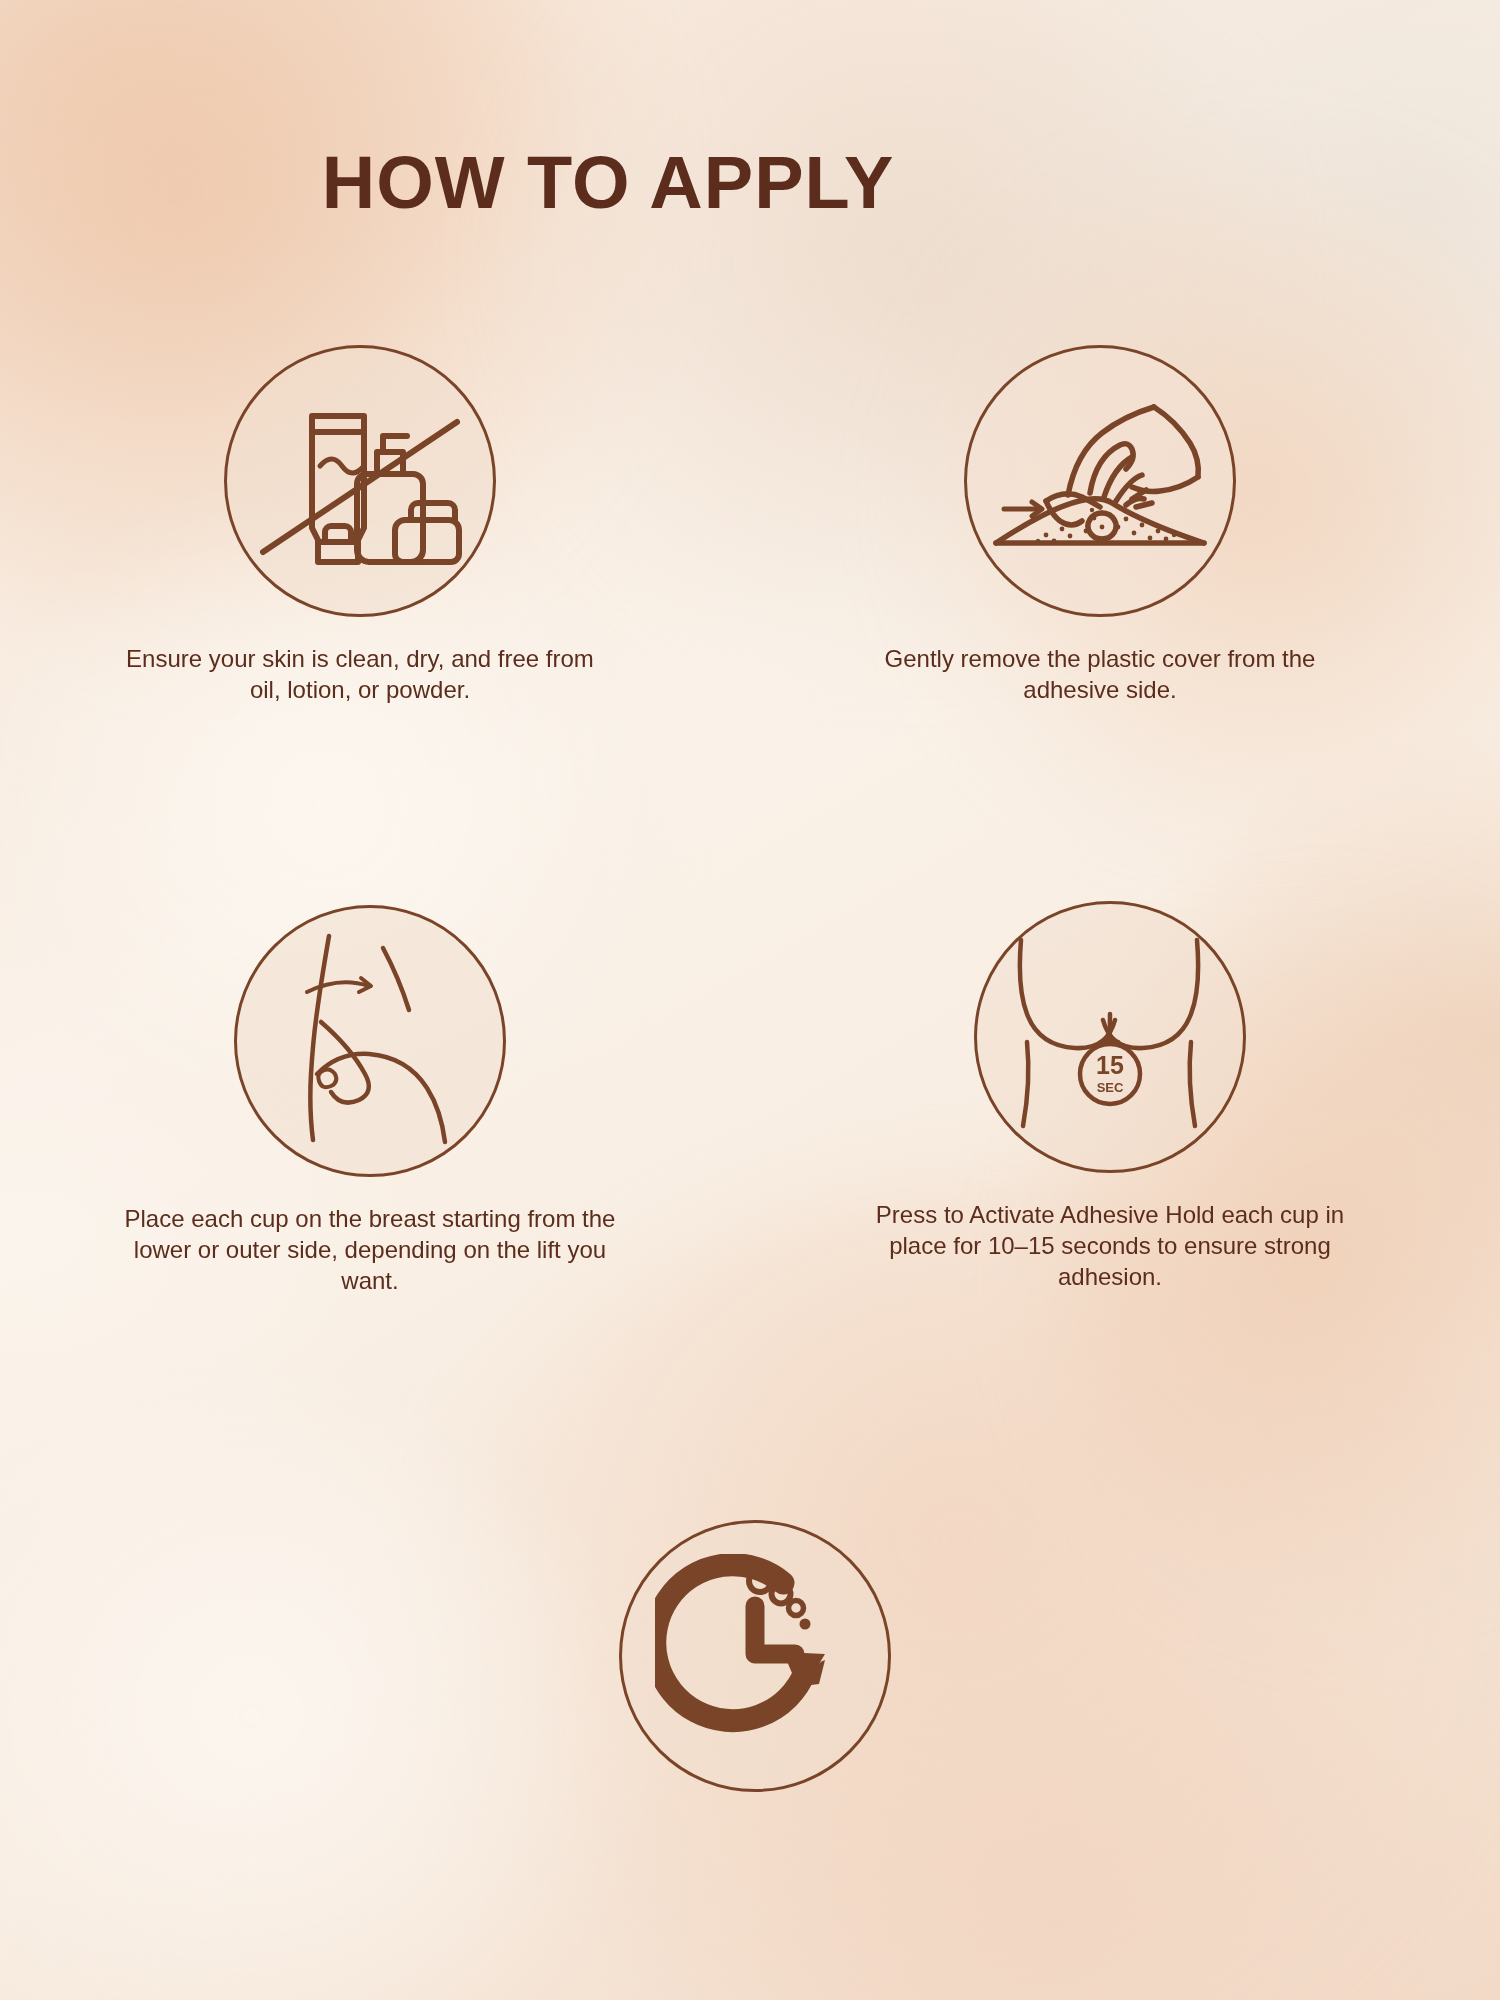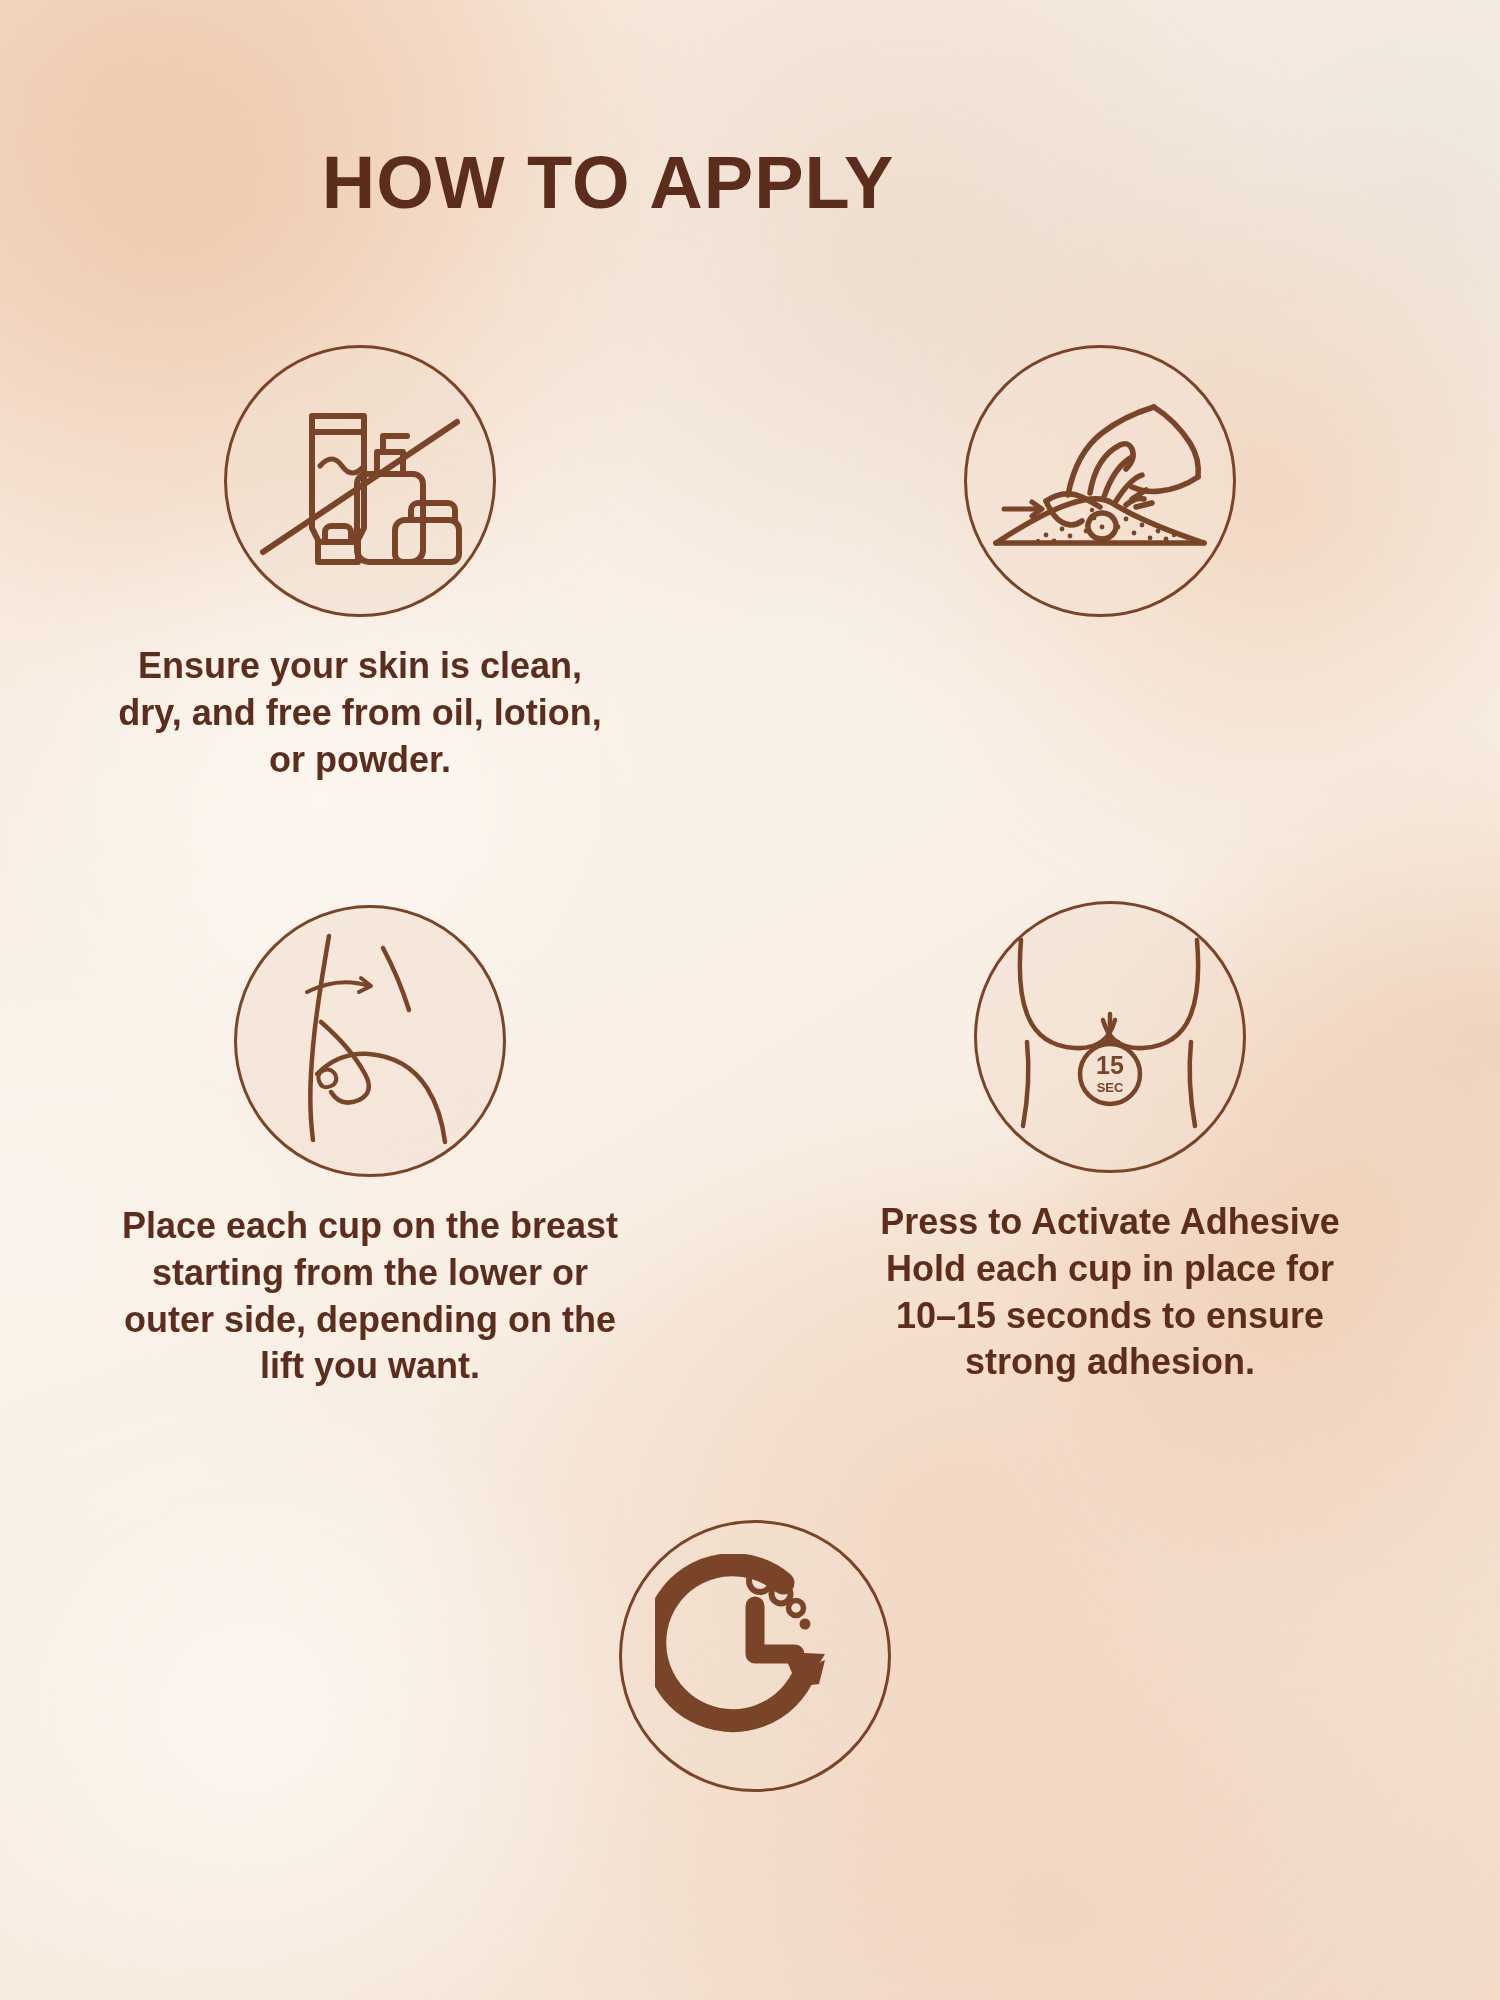--- a/index.html
+++ b/index.html
@@ -45,22 +45,22 @@
   .step{position:absolute;text-align:center;}
   .circle{
     width:266px;height:266px;border-radius:50%;
     border:3px solid #7a4428;
     background:rgba(241,222,205,.55);
     margin:0 auto;display:flex;align-items:center;justify-content:center;
   }
   .circle.solidbg{background:rgba(243,226,211,.62);}
   .cap{
     margin-top:26px;
-    font-size:36px;line-height:1.30;color:#5c2d1c;
-    font-family:"Liberation Sans", sans-serif;font-weight:700;
+    font-size:24px;line-height:1.30;color:#5c2d1c;
+    font-family:"Liberation Sans", sans-serif;font-weight:400;
   }
   
   #step1{left:110px;top:345px;width:500px;}
   #step2{left:850px;top:345px;width:500px;}
   #step3{left:105px;top:905px;width:530px;}
   #step4{left:855px;top:901px;width:510px;}
   #step5{left:495px;top:1520px;width:520px;}
 </style>
 </head>
 <body>
@@ -146,20 +146,21 @@
             <path d="M132 138 q14 -22 26 -26"></path>
             <path d="M142 142 q10 -8 18 -6"></path>
             <path d="M118 150 a14 13 0 1 0 0.01 0"></path>
             <path d="M148 136 l14 -9 M152 144 l16 -4"></path>
 
             <path d="M20 146 h36" stroke-width="5"></path>
             <path d="M48 139 l10 7 l-10 7" stroke-width="5"></path>
           </svg>
         </span>
       </div>
+      <div class="cap">Gently remove the plastic cover from the adhesive side.</div>
     </div>
 
     <div class="step" id="step3">
       <div class="circle">
         <span>
           <svg width="226" height="226" viewBox="0 0 226 226" fill="none" stroke="#7a4428" stroke-width="4.5" stroke-linecap="round" stroke-linejoin="round">
 
             <path d="M72 10 q-8 46 -12 76 q-4 28 -6 62 q-2 36 2 66"></path>
             <path d="M60 148 q22 -22 52 -20 q38 3 58 34 q14 22 18 54"></path>
 

